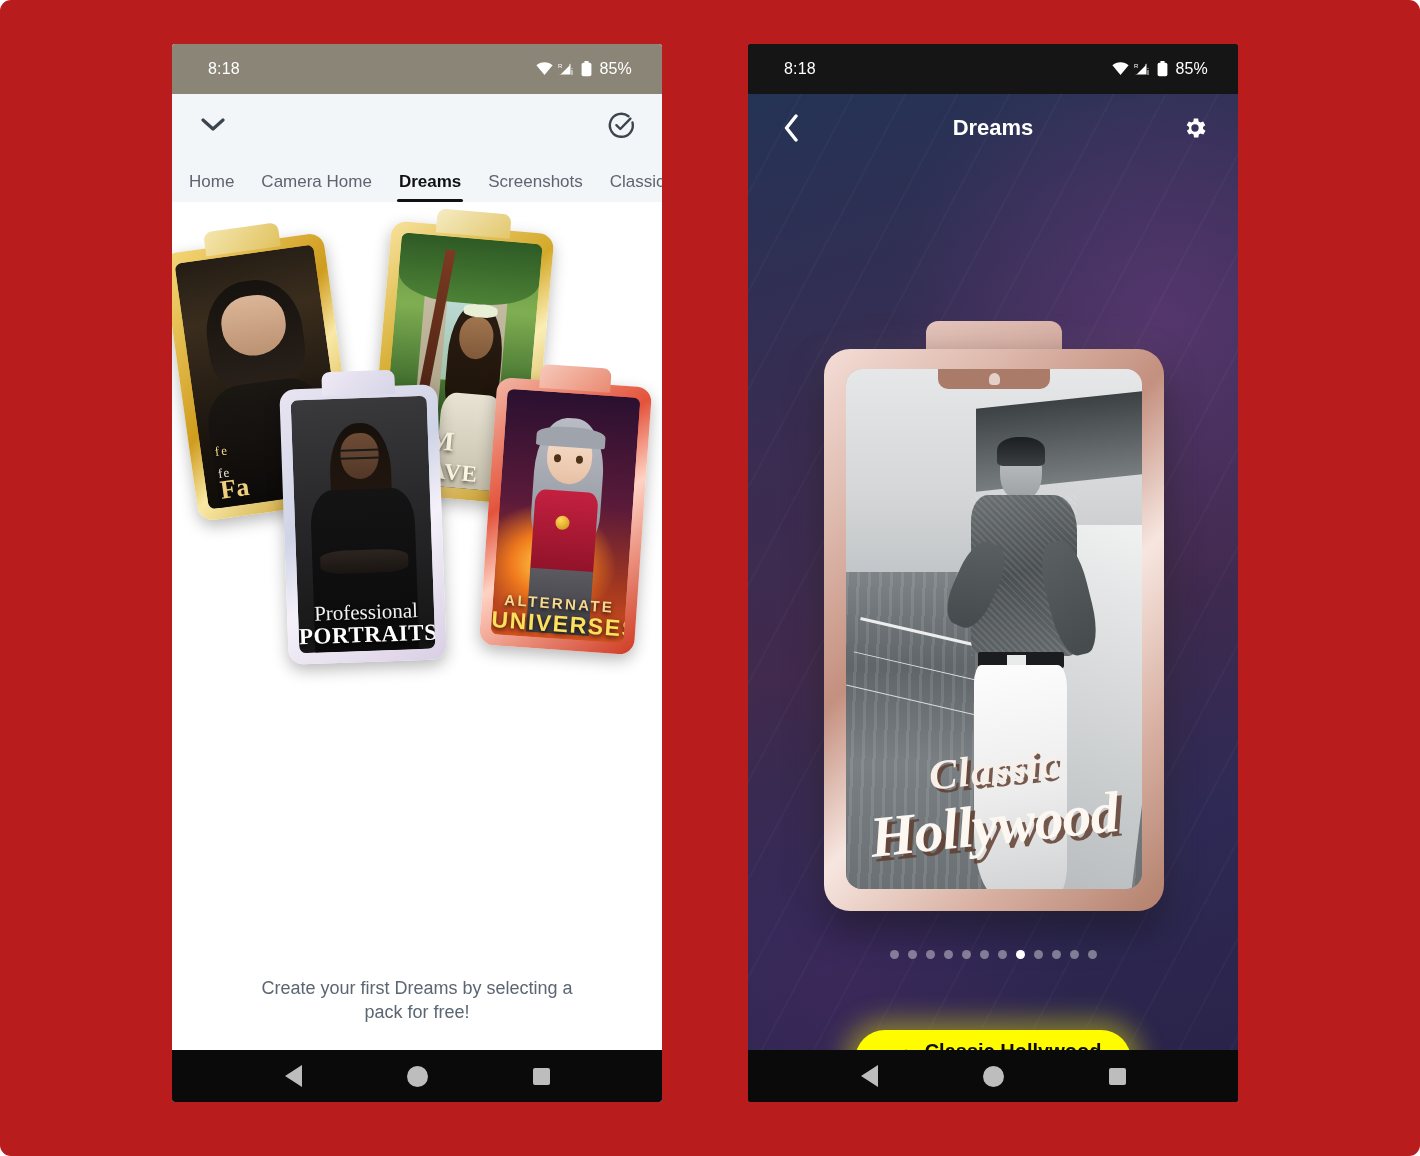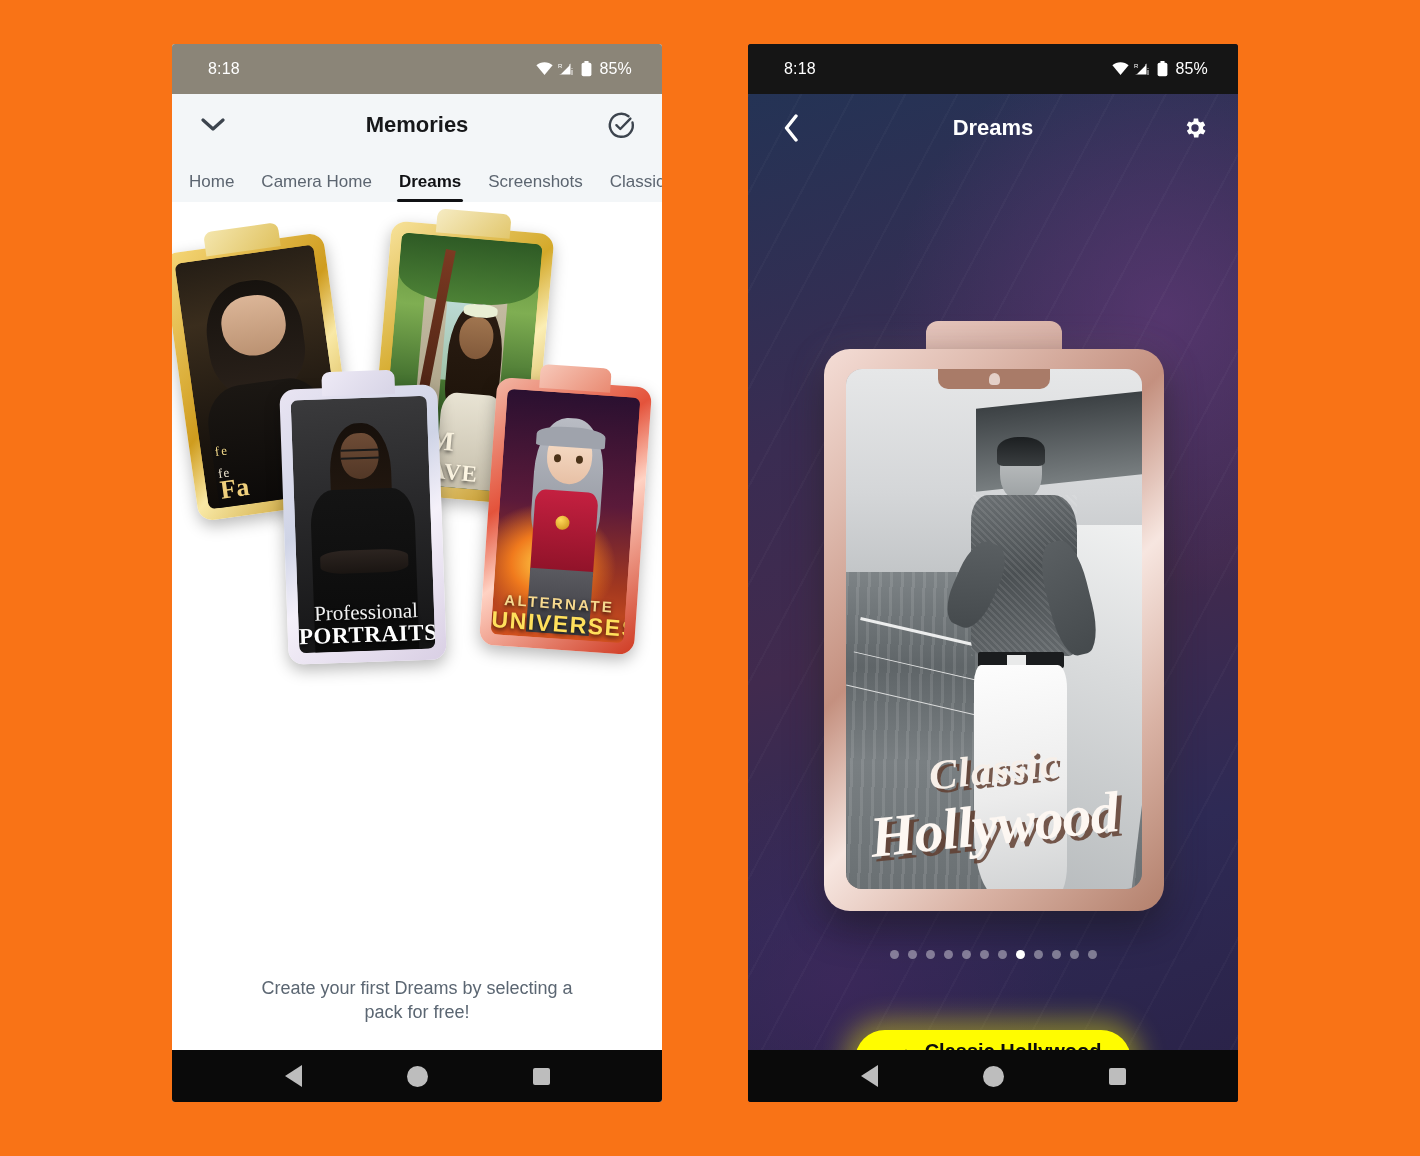--- a/index.html
+++ b/index.html
@@ -2,21 +2,21 @@
 <html><head>
 <meta charset="utf-8">
 <style>
   * { box-sizing: border-box; margin: 0; padding: 0; }
   html, body {
     width: 1420px; height: 1156px;
     background: #ffffff;
     font-family: "Liberation Sans", sans-serif;
     overflow: hidden;
   }
-  .stage { position: relative; width: 1420px; height: 1156px; background:#f97316; }
+  .stage { position: relative; width: 1420px; height: 1156px; background:#b91c1c;border-radius:11px; }
 
   
   .phone {
     position: absolute;
     width: 490px; height: 1058px;
     top: 44px;
     overflow: hidden;
     border-radius: 3px;
   }
   .phone.left  { left: 172px; background: #ffffff; }
@@ -335,21 +335,20 @@
       </span>
     </div>
 
     <div class="memo-header">
       <div class="memo-topbar">
         <div class="chev-btn">
           <svg width="24" height="16" viewBox="0 0 24 16">
               <path d="M2 3 L12 12 L22 3" stroke="#3c444e" stroke-width="3.2" fill="none" stroke-linecap="round" stroke-linejoin="round"></path>
             </svg>
         </div>
-        <div class="memo-title">Memories</div>
         <div class="check-btn">
           <svg width="29" height="29" viewBox="0 0 29 29">
             <path d="M25.5 11.5A11.5 11.5 0 1 1 21.5 5.3" stroke="#3c444e" stroke-width="2.4" fill="none" stroke-linecap="round"></path>
             <path d="M9.4 14.2 L13.3 18 L23.4 7.6" stroke="#3c444e" stroke-width="2.4" fill="none" stroke-linecap="round" stroke-linejoin="round"></path>
           </svg>
         </div>
       </div>
 
 
       <div class="tabs">

